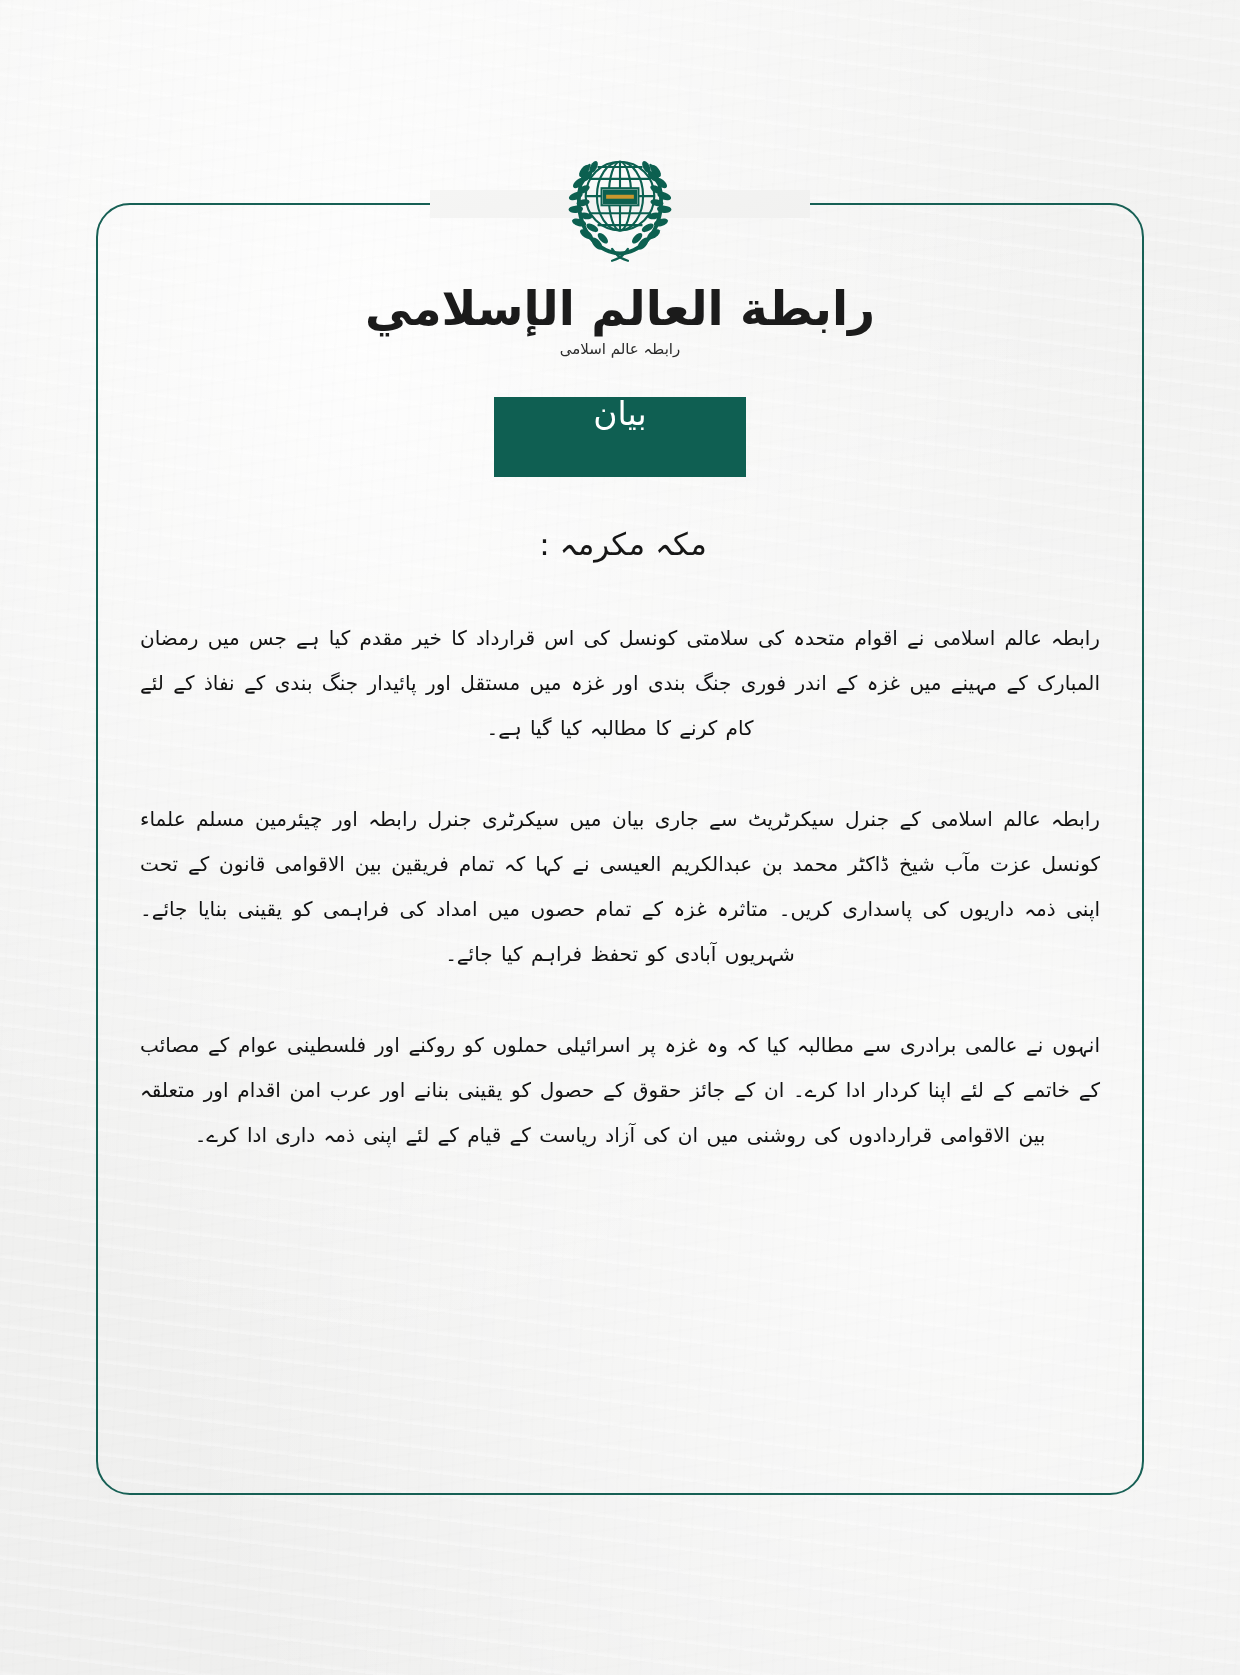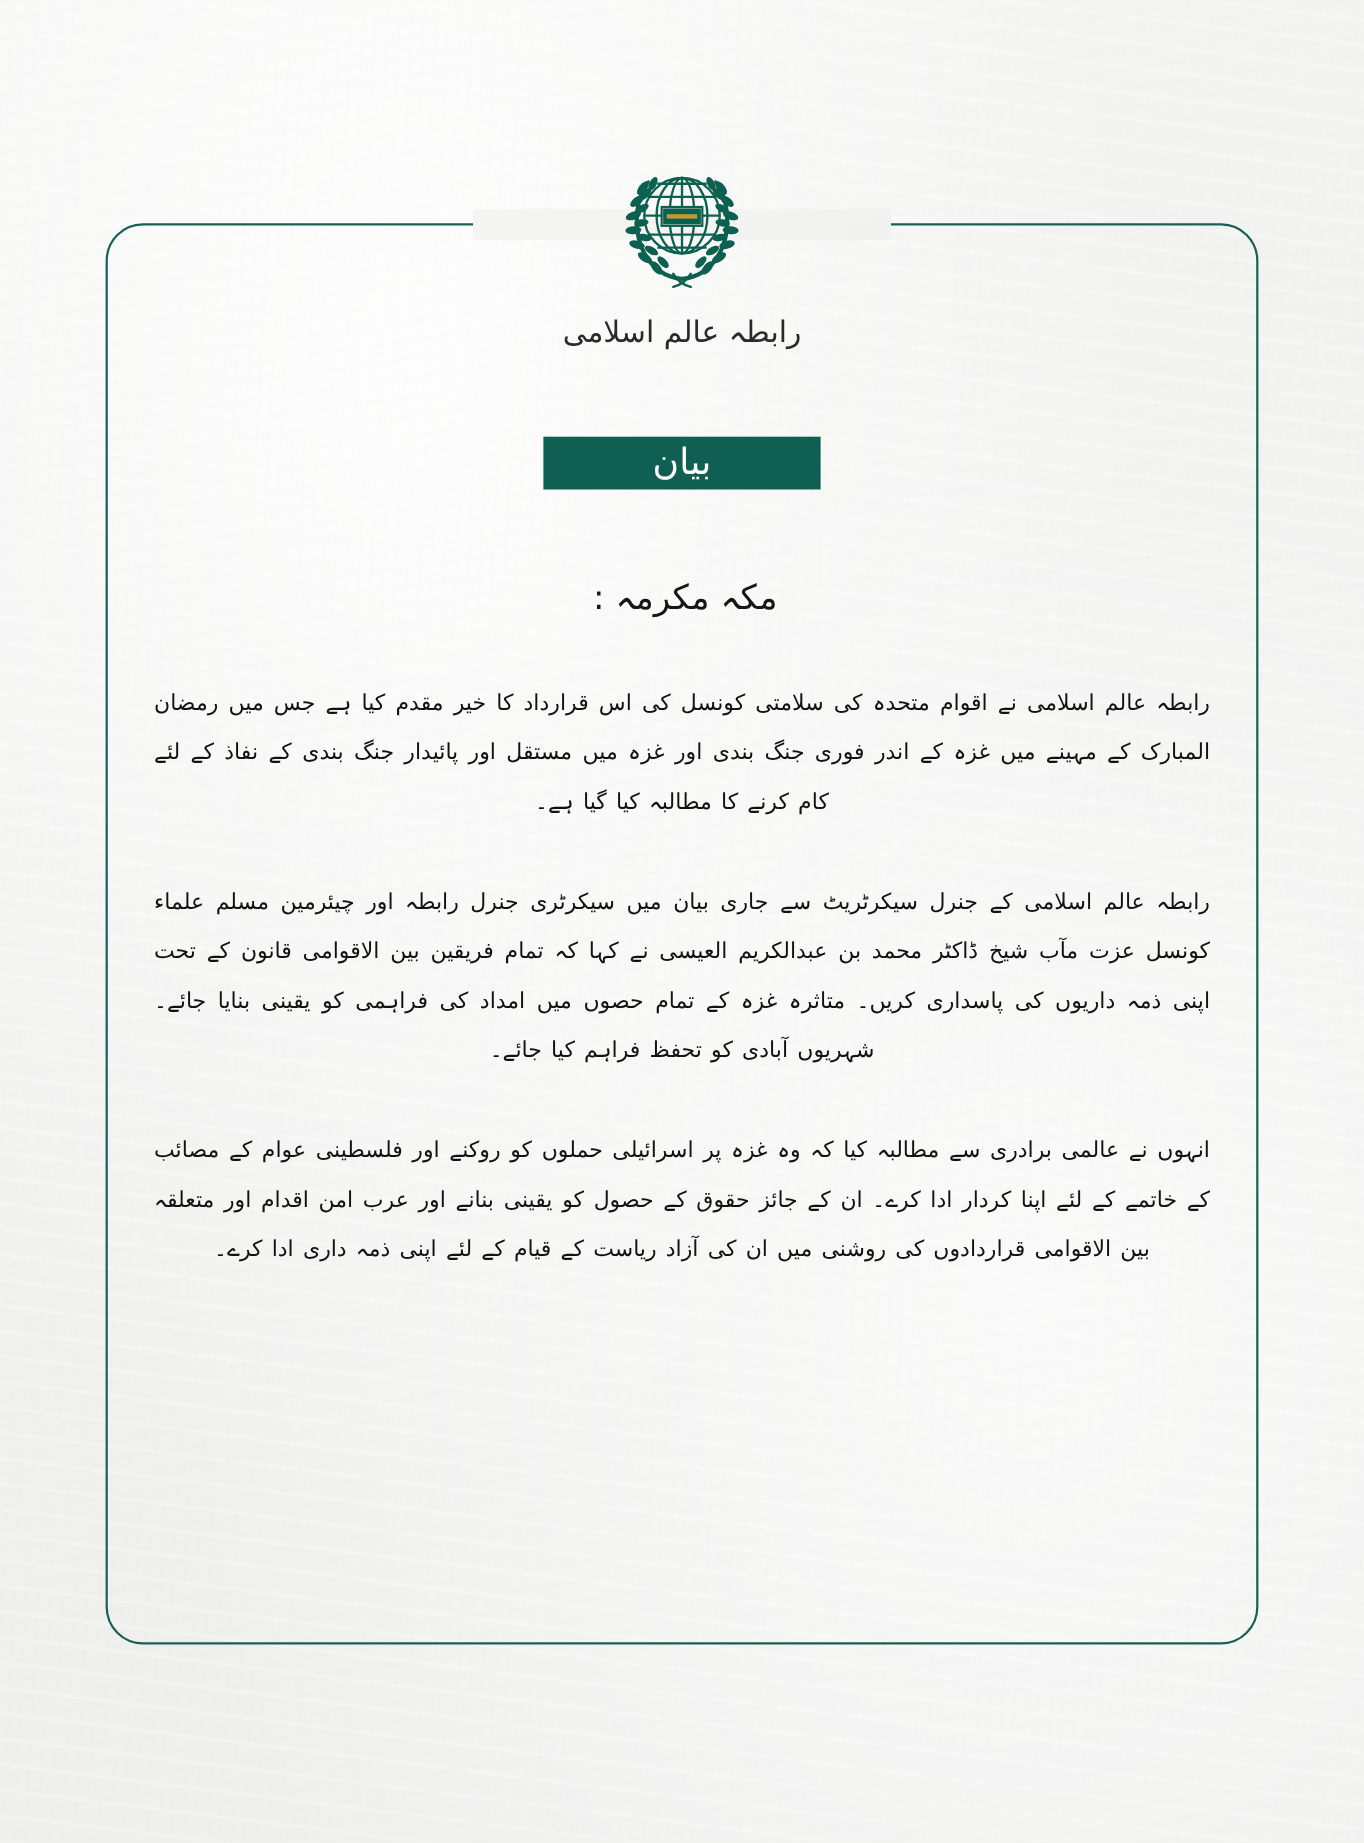--- a/index.html
+++ b/index.html
@@ -79,42 +79,41 @@
     font-size: 47px;
     font-weight: 700;
     color: #1b1b1b;
     letter-spacing: -1px;
     line-height: 1.15;
     direction: rtl;
   }
   .wordmark-ur {
     margin-top: 4px;
     font-family: "DejaVu Sans", "Liberation Sans", sans-serif;
-    font-size: 27px;
+    font-size: 15px;
     font-weight: 400;
     color: #2a2a2a;
     letter-spacing: 3px;
     direction: rtl;
   }
 
   
   .banner-wrap {
     position: absolute;
     left: 0;
     right: 0;
     top: 397px;
     display: flex;
     justify-content: center;
   }
   .banner {
     width: 252px;
-    height: 48px;
+    height: 80px;
     background: #0f5f52;
     display: flex;
-    align-items: center;
     justify-content: center;
   }
   .banner-text {
     color: #ffffff;
     font-size: 33px;
     font-weight: 400;
     direction: rtl;
     line-height: 1;
     padding-bottom: 4px;
   }
@@ -227,20 +226,21 @@
       </g>
 
       <g fill="none" stroke="#0c6050" stroke-width="3.4" stroke-linecap="round">
         <path d="M88 168 C 94 178, 104 184, 112 186"></path>
         <path d="M112 168 C 106 178, 96 184, 88 186"></path>
       </g>
     </svg>
   </div>
 
   <div class="wordmark">
+    <div class="wordmark-ar">رابطة العالم الإسلامي</div>
     <div class="wordmark-ur">رابطہ عالم اسلامی</div>
   </div>
 
   <div class="banner-wrap">
     <div class="banner">
       <span class="banner-text">بیان</span>
     </div>
   </div>
 
   <div class="body-area">

